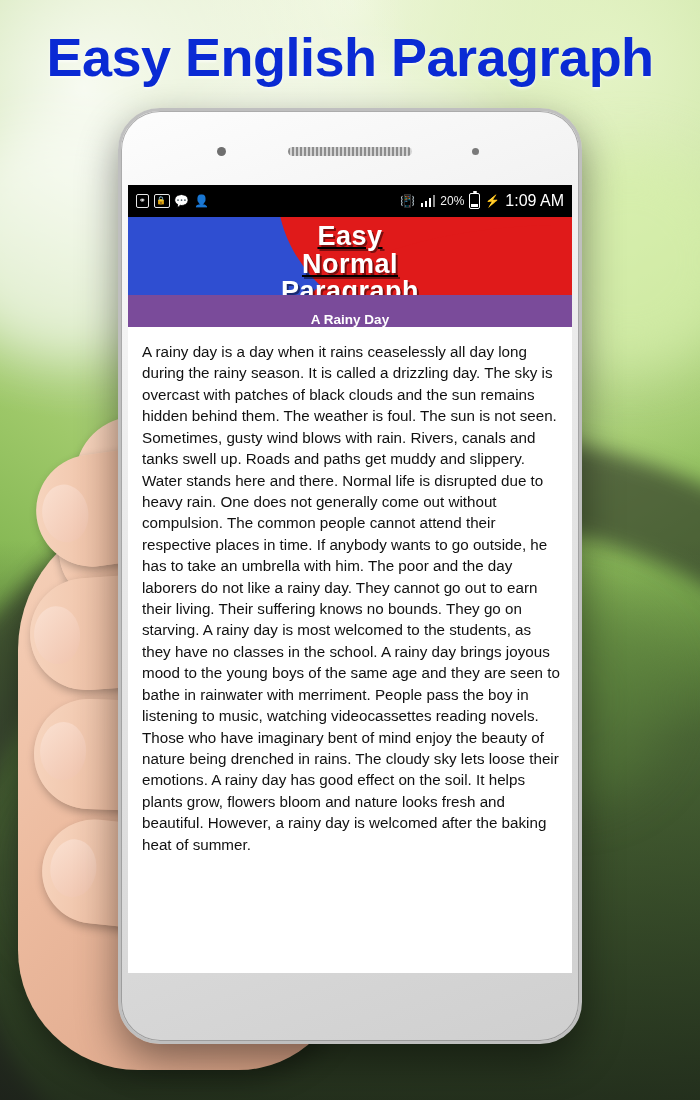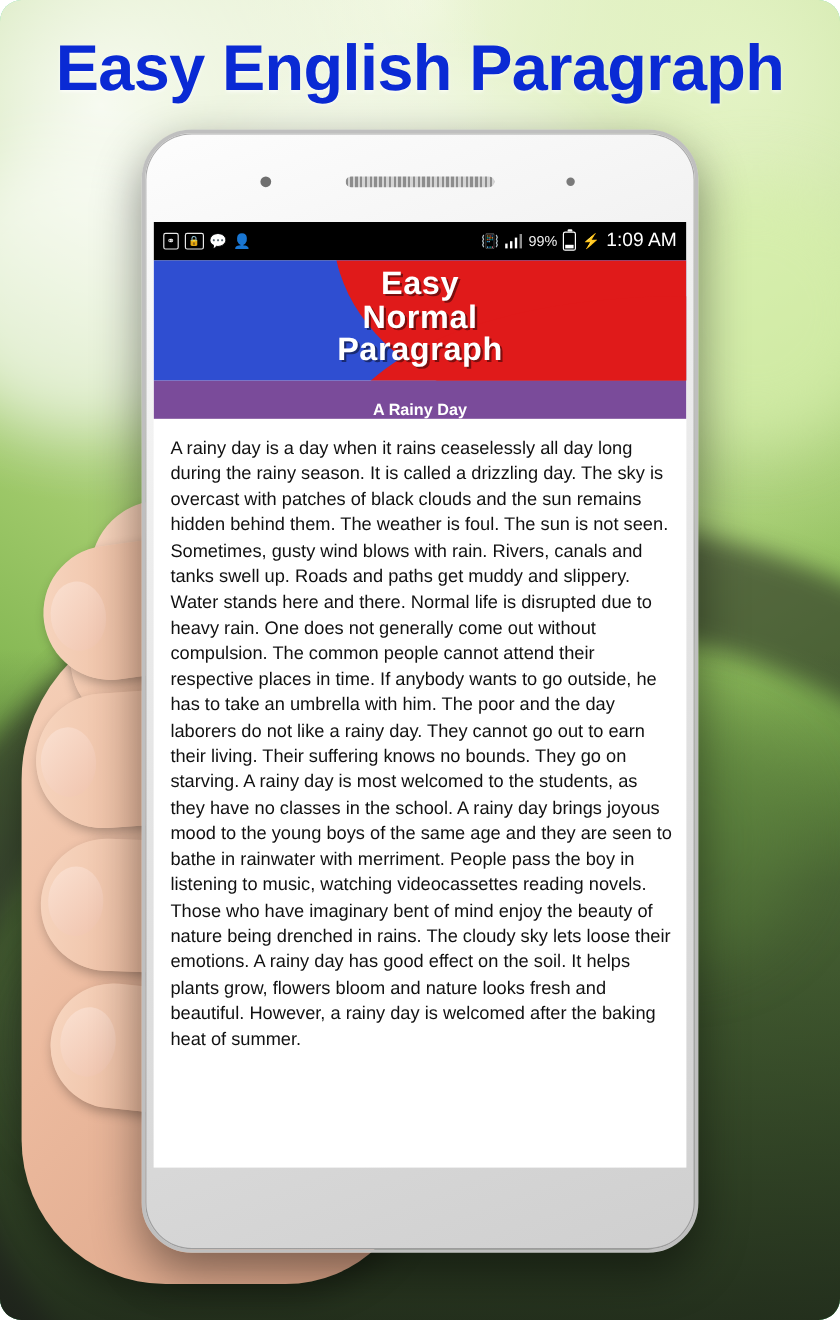--- a/index.html
+++ b/index.html
@@ -14,21 +14,20 @@
     background: #ffffff;
   }
 
   
   .screen {
     position: relative;
     width: 700px;
     height: 1100px;
     overflow: hidden;
     background: #5eead4;
-    border-radius: 18px;
   }
   .bg-photo {
     position: absolute;
     inset: 0;
     background:
       radial-gradient(circle at 12% 8%, rgba(255,255,255,0.85) 0%, rgba(255,255,255,0) 28%),
       radial-gradient(circle at 88% 6%, rgba(230,245,200,0.9) 0%, rgba(230,245,200,0) 35%),
       radial-gradient(circle at 50% 0%, #f2f7e4 0%, #cfe4a8 22%, #9fc96a 45%, #6aa63c 70%, #4d8a2c 100%);
   }
   .bg-dark-lower {
@@ -242,23 +241,24 @@
     position: absolute;
     left: 1px; bottom: 1px; right: 1px;
     height: 3px;
     background: #ffffff;
   }
   .sb-time { font-size: 16px; letter-spacing: 0; }
 
   
   .banner {
     position: relative;
-    height: 100px;
+    height: 78px;
     background: #2f4ed1;
     overflow: hidden;
+    text-decoration: underline;
   }
   .banner .red-wave {
     position: absolute;
     right: -20px;
     top: -32px;
     width: 300px;
     height: 190px;
     background: #e01a1a;
     border-radius: 0 0 0 100%;
     transform: rotate(-9deg);
@@ -375,21 +375,21 @@
           <span class="sb-ico">👤</span>
         </div>
         <div class="sb-right">
           <span class="sb-ico">📳</span>
           <span class="sig-bars">
               <i></i>
               <i></i>
               <i></i>
               <i></i>
             </span>
-          <span class="sb-ico">99%</span>
+          <span class="sb-ico">20%</span>
           <span class="batt"></span>
           <span class="sb-ico">⚡</span>
           <span class="sb-time">1:09 AM</span>
         </div>
       </div>
 
       <div class="banner">
         <div class="red-wave"></div>
         <div class="red-wave2"></div>
         <div class="banner-text">

